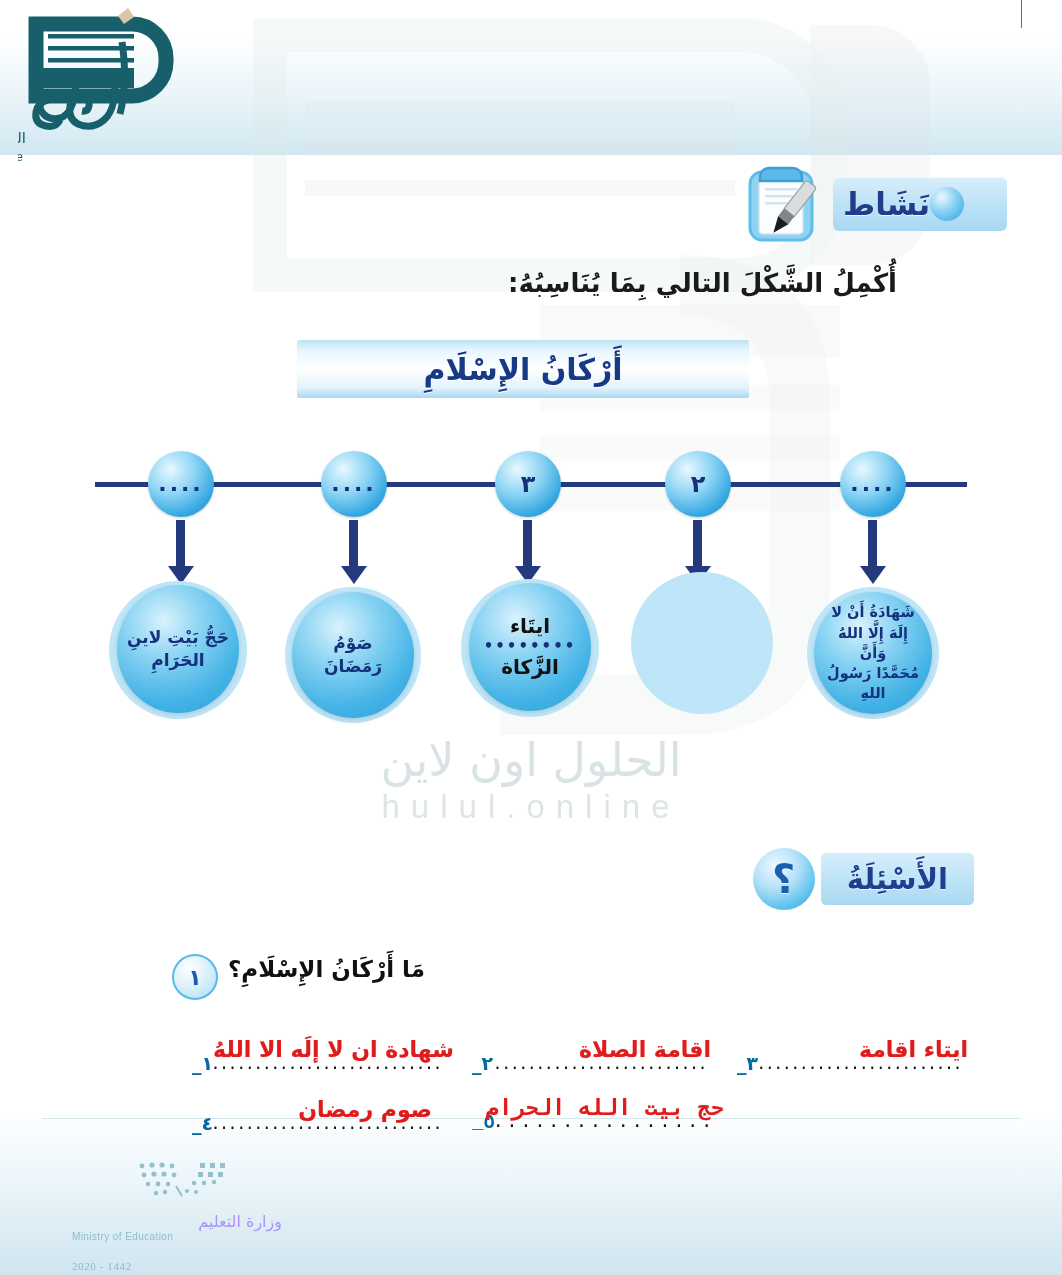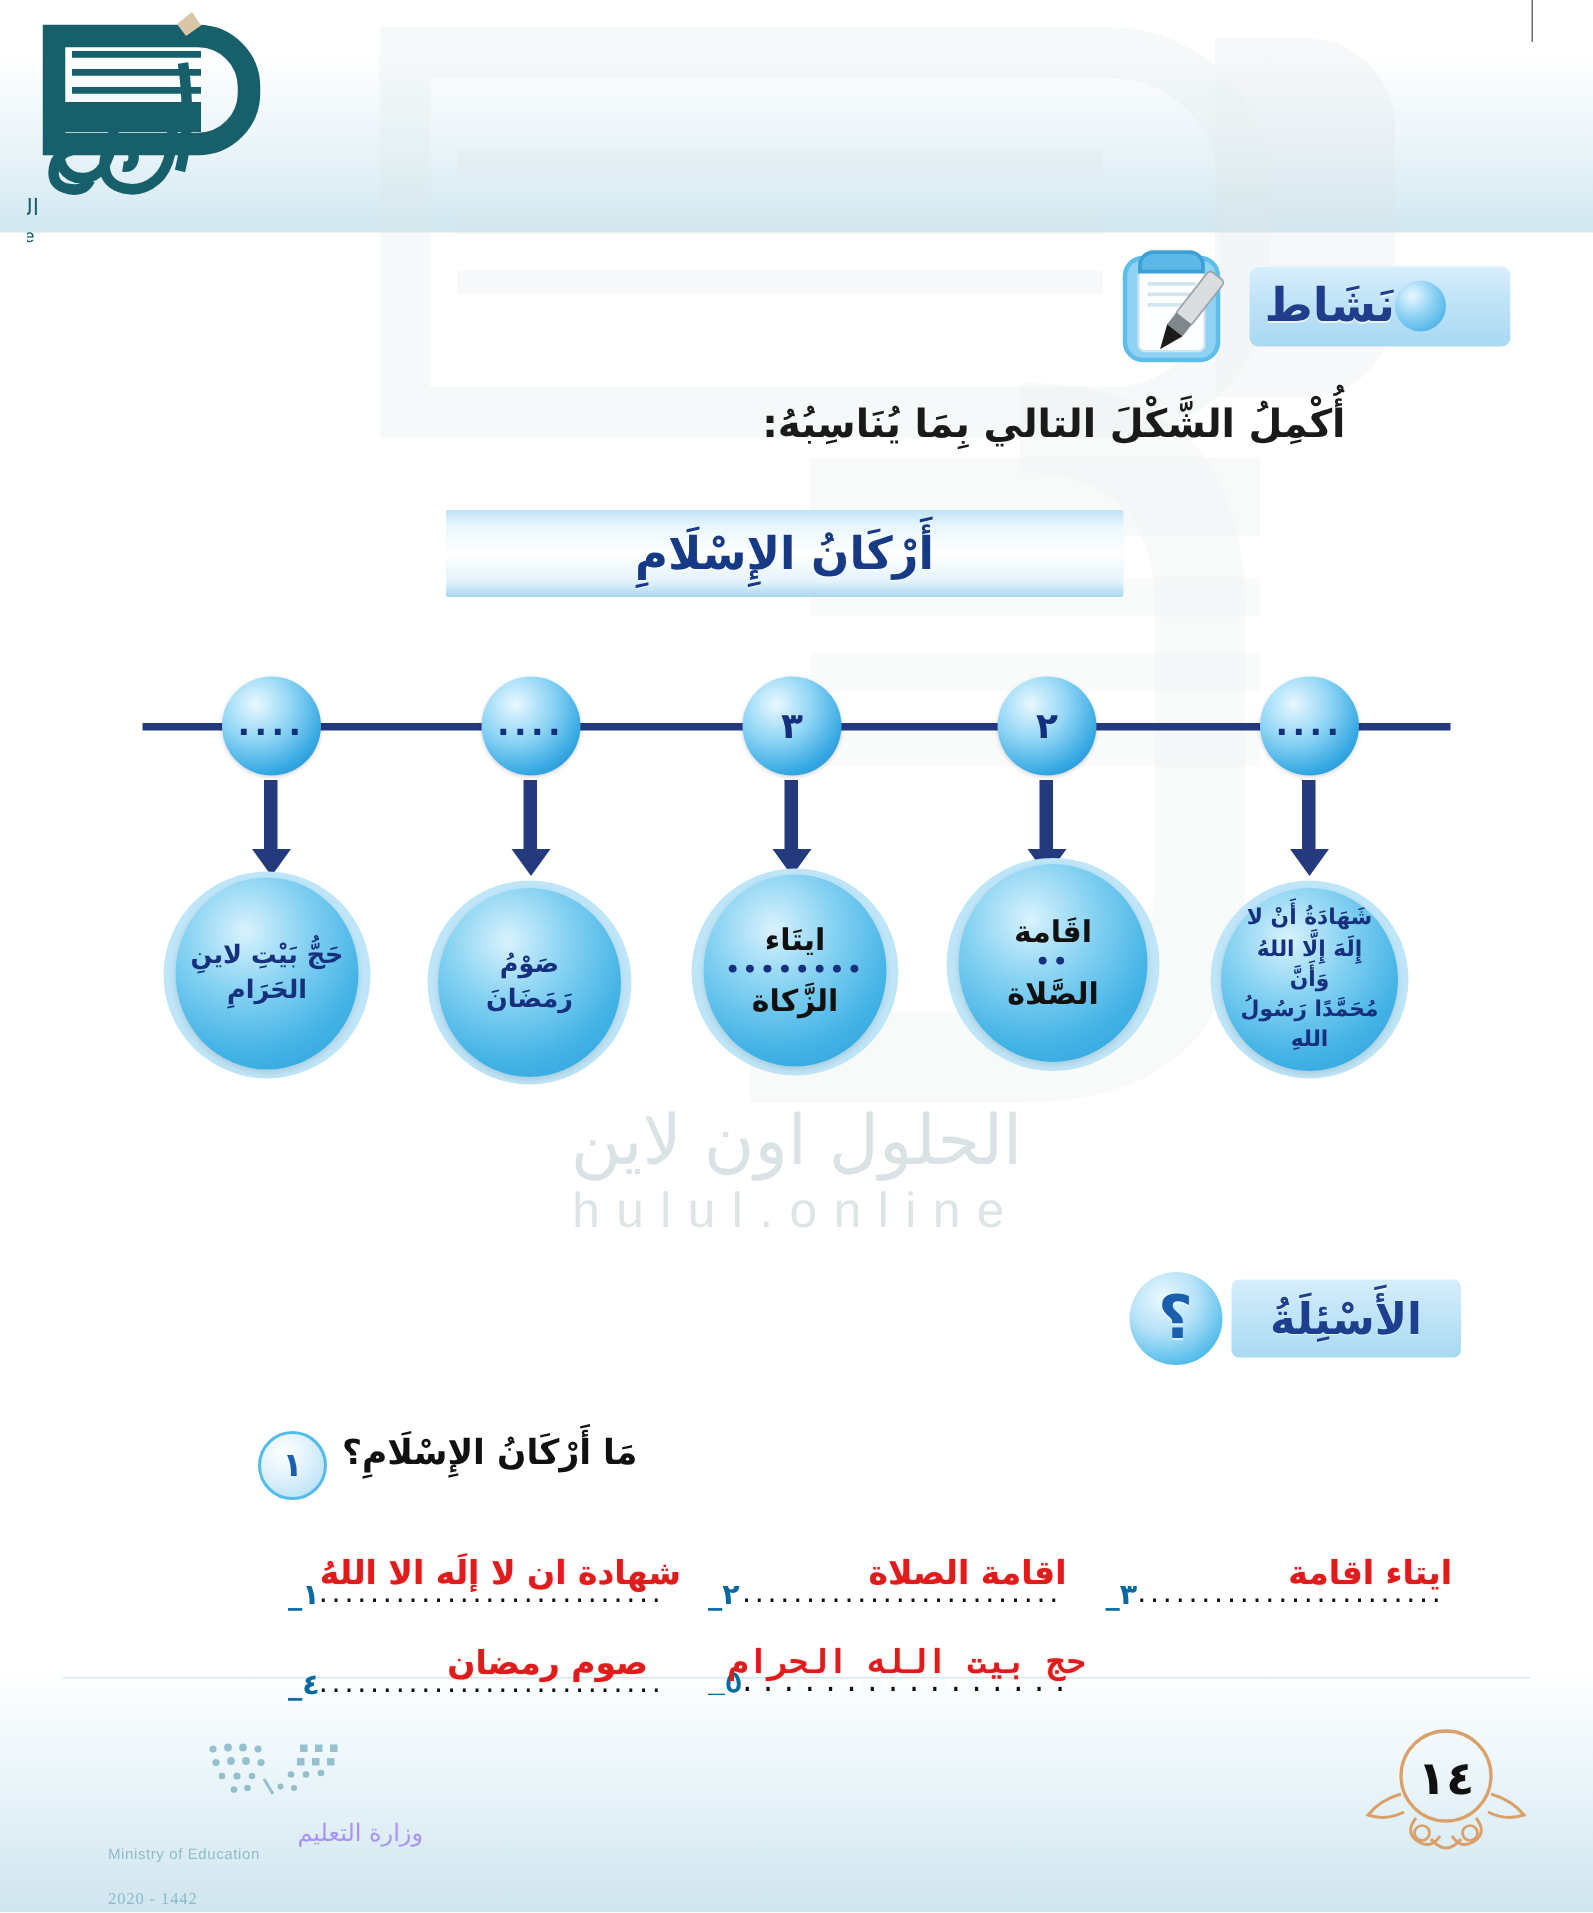--- a/index.html
+++ b/index.html
@@ -527,27 +527,20 @@
           <span class="dotline">••••••••</span>
           <span>الزَّكاة</span>
         </div>
       </div>
     </div>
 
     <div class="bubble-wrap" style="left:630px; top:148px; width:144px; height:150px;">
       <svg class="bubble-burst" width="144" height="150" viewBox="0 0 144 150">
         <circle cx="72" cy="75" r="71" fill="#bfe6f8"></circle>
       </svg>
-      <div class="bubble" style="left:9px; top:8px; width:126px; height:132px;">
-        <div class="bubble-text answer">
-          <span>اقَامة</span>
-          <span class="dotline">••</span>
-          <span>الصَّلاة</span>
-        </div>
-      </div>
     </div>
 
     <div class="bubble-wrap" style="left:806px; top:164px; width:134px; height:138px;">
       <svg class="bubble-burst" width="134" height="138" viewBox="0 0 134 138">
         <circle cx="67" cy="69" r="66" fill="#bfe6f8"></circle>
       </svg>
       <div class="bubble" style="left:8px; top:8px; width:118px; height:122px;">
         <div class="bubble-text small">
           <span>شَهَادَةُ أَنْ لا</span><br>
           <span>إِلَهَ إِلَّا اللهُ وَأَنَّ</span><br>
@@ -640,27 +633,14 @@
         <circle cx="55" cy="31" r="2"></circle>
           <circle cx="64" cy="32" r="2"></circle>
         <path d="M44 26 q6 10 6 10" stroke="#5f9fb2" stroke-width="2" fill="none"></path>
       </g>
     </svg>
     <div class="moe-ar">وزارة التعليم</div>
     <div class="moe-en">Ministry of Education</div>
     <div class="moe-yr">2020 - 1442</div>
   </div>
 
-  <div class="pagenum">
-    <svg width="120" height="95" viewBox="0 0 120 95">
-      <circle cx="60" cy="34" r="30" fill="none" stroke="#d9a06a" stroke-width="2.2"></circle>
-      <path d="M30 46 q-14 4 -22 14 q12 4 24 -2" fill="none" stroke="#d9a06a" stroke-width="2"></path>
-      <path d="M90 46 q14 4 22 14 q-12 4 -24 -2" fill="none" stroke="#d9a06a" stroke-width="2"></path>
-      <path d="M40 62 q-8 10 2 16 q8 5 14 -4" fill="none" stroke="#d9a06a" stroke-width="2"></path>
-      <path d="M80 62 q8 10 -2 16 q-8 5 -14 -4" fill="none" stroke="#d9a06a" stroke-width="2"></path>
-      <path d="M50 76 q10 12 20 0" fill="none" stroke="#d9a06a" stroke-width="2"></path>
-      <circle cx="44" cy="72" r="5" fill="none" stroke="#d9a06a" stroke-width="1.8"></circle>
-      <circle cx="76" cy="72" r="5" fill="none" stroke="#d9a06a" stroke-width="1.8"></circle>
-    </svg>
-    <div class="pagenum-val">١٤</div>
-  </div>
 
 </div>
 
 </body></html>

